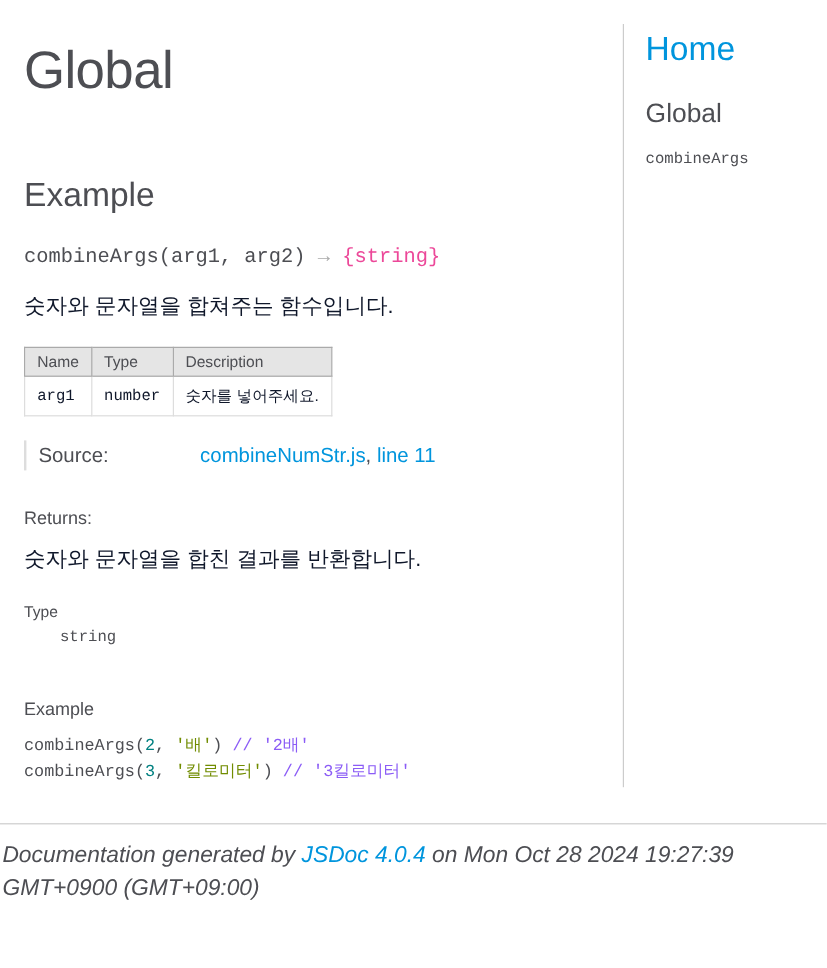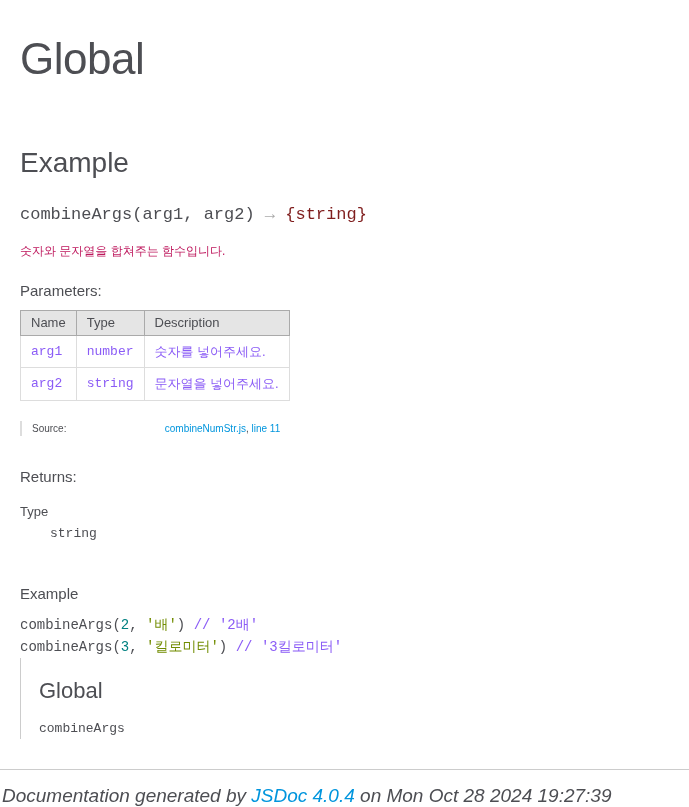--- a/index.html
+++ b/index.html
@@ -1,15 +1,15 @@
 <!DOCTYPE html>
 <html><head>
 <meta charset="utf-8">
 <style>
-  * { box-sizing: border-box; margin: 0; padding: 0; flex-direction: column; }
+  * { box-sizing: border-box; margin: 0; padding: 0; }
   body {
     font-family: -apple-system, BlinkMacSystemFont, "Segoe UI", Helvetica, Arial, sans-serif;
     color: #4d4e53;
     background: #fff;
     font-size: 14px;
     line-height: 1.5;
     width: 689px;
   }
   .container {
     display: flex;
@@ -35,24 +35,24 @@
     margin: 50px 0 18px 0;
   }
   h4.method-name {
     font-family: Consolas, Monaco, "Courier New", monospace;
     font-size: 17px;
     font-weight: 400;
     color: #4d4e53;
     margin-bottom: 14px;
   }
   .type-sig { color: #aaa; }
-  .return-type { color: #7f1d1d; }
+  .return-type { color: #ec4899; }
   .description {
-    font-size: 12px;
-    color: #be185d;
+    font-size: 18px;
+    color: #0f172a;
     margin-bottom: 20px;
   }
   h5.subsection {
     font-size: 15px;
     font-weight: 400;
     color: #4d4e53;
     margin: 14px 0 8px 0;
   }
   table.params {
     border-collapse: collapse;
@@ -63,34 +63,34 @@
     background: #e5e5e5;
     border: 1px solid #aaa;
     font-weight: 400;
     text-align: left;
     padding: 2px 10px;
     color: #4d4e53;
   }
   table.params td {
     border: 1px solid #ddd;
     padding: 6px 10px;
-    color: #8b5cf6;
+    color: #0f172a;
   }
   table.params td.name {
     font-family: Consolas, Monaco, "Courier New", monospace;
   }
   table.params td.type {
     font-family: Consolas, Monaco, "Courier New", monospace;
     margin-left: 40px;
   }
   dl.details {
     border-left: 2px solid #ddd;
     padding-left: 10px;
     margin: 16px 0 30px 0;
-    font-size: 10px;
+    font-size: 17px;
   }
   dl.details dt { display: inline-block; width: 130px; vertical-align: top; }
   dl.details dd { display: inline-block; }
   a { color: #0095dd; text-decoration: none; }
   .returns-type-label {
     font-size: 13px;
     color: #4d4e53;
     margin-top: 14px;
   }
   .returns-type-value {
@@ -141,62 +141,60 @@
     <h1 class="page-title">Global</h1>
 
     <h3 class="section-title">Example</h3>
 
     <h4 class="method-name">
       <span>combineArgs</span><span>(arg1, arg2)</span><span class="type-sig"> → </span><span class="return-type">{string}</span>
     </h4>
 
     <div class="description">숫자와 문자열을 합쳐주는 함수입니다.</div>
 
-    <h5 class="subsection">Parameters:</h5>
 
     <table class="params">
       <thead>
         <tr>
           <th>Name</th>
           <th>Type</th>
           <th>Description</th>
         </tr>
       </thead>
       <tbody>
         <tr>
           <td class="name">arg1</td>
           <td class="type">number</td>
           <td>숫자를 넣어주세요.</td>
         </tr>
-        <tr>
-          <td class="name">arg2</td>
-          <td class="type">string</td>
-          <td>문자열을 넣어주세요.</td>
-        </tr>
       </tbody>
     </table>
 
     <dl class="details">
       <dt>Source:</dt>
       <dd>
         <a href="#">combineNumStr.js</a><span>, </span><a href="#">line 11</a>
       </dd>
     </dl>
 
     <h5 class="subsection">Returns:</h5>
+    <div class="description">숫자와 문자열을 합친 결과를 반환합니다.</div>
     <div class="returns-type-label">Type</div>
     <div class="returns-type-value">string</div>
 
     <h5 class="subsection" style="margin-top:40px;">Example</h5>
     <pre class="example"><span>combineArgs(</span><span class="tok-num">2</span><span>, </span><span class="tok-str">'배'</span><span>) </span><span class="tok-com">// '2배'</span>
 <span>combineArgs(</span><span class="tok-num">3</span><span>, </span><span class="tok-str">'킬로미터'</span><span>) </span><span class="tok-com">// '3킬로미터'</span></pre>
 
   </main>
 
   <nav>
+    <h2 class="home">
+      <a href="#">Home</a>
+    </h2>
     <h3 class="nav-heading">Global</h3>
     <div class="nav-item">
       <a href="#" style="color:#4d4e53;">combineArgs</a>
     </div>
   </nav>
 </div>
 
 <footer>
   <span>Documentation generated by </span><a href="#">JSDoc 4.0.4</a><span> on Mon Oct 28 2024 19:27:39 GMT+0900 (GMT+09:00)</span>
 </footer>

